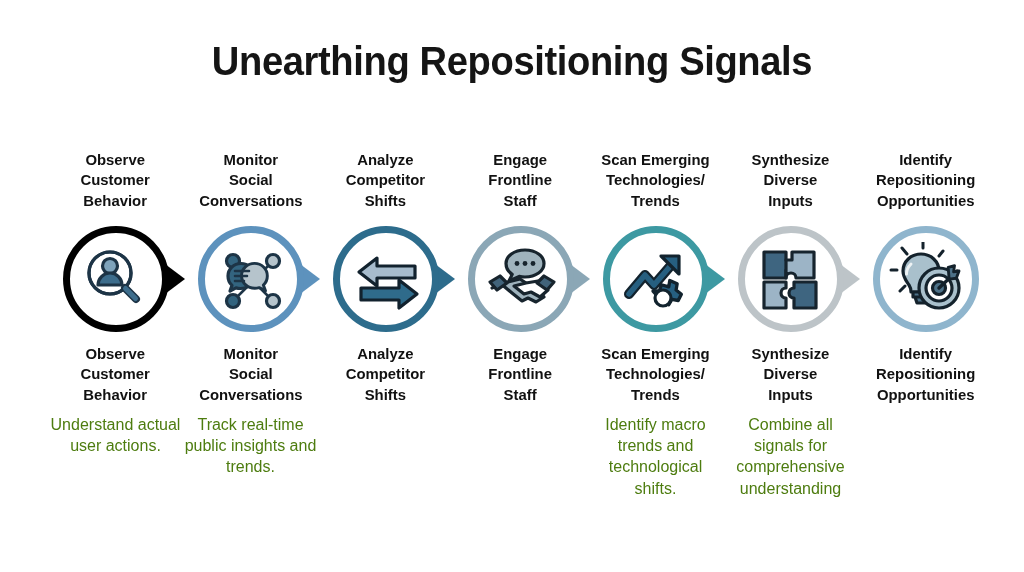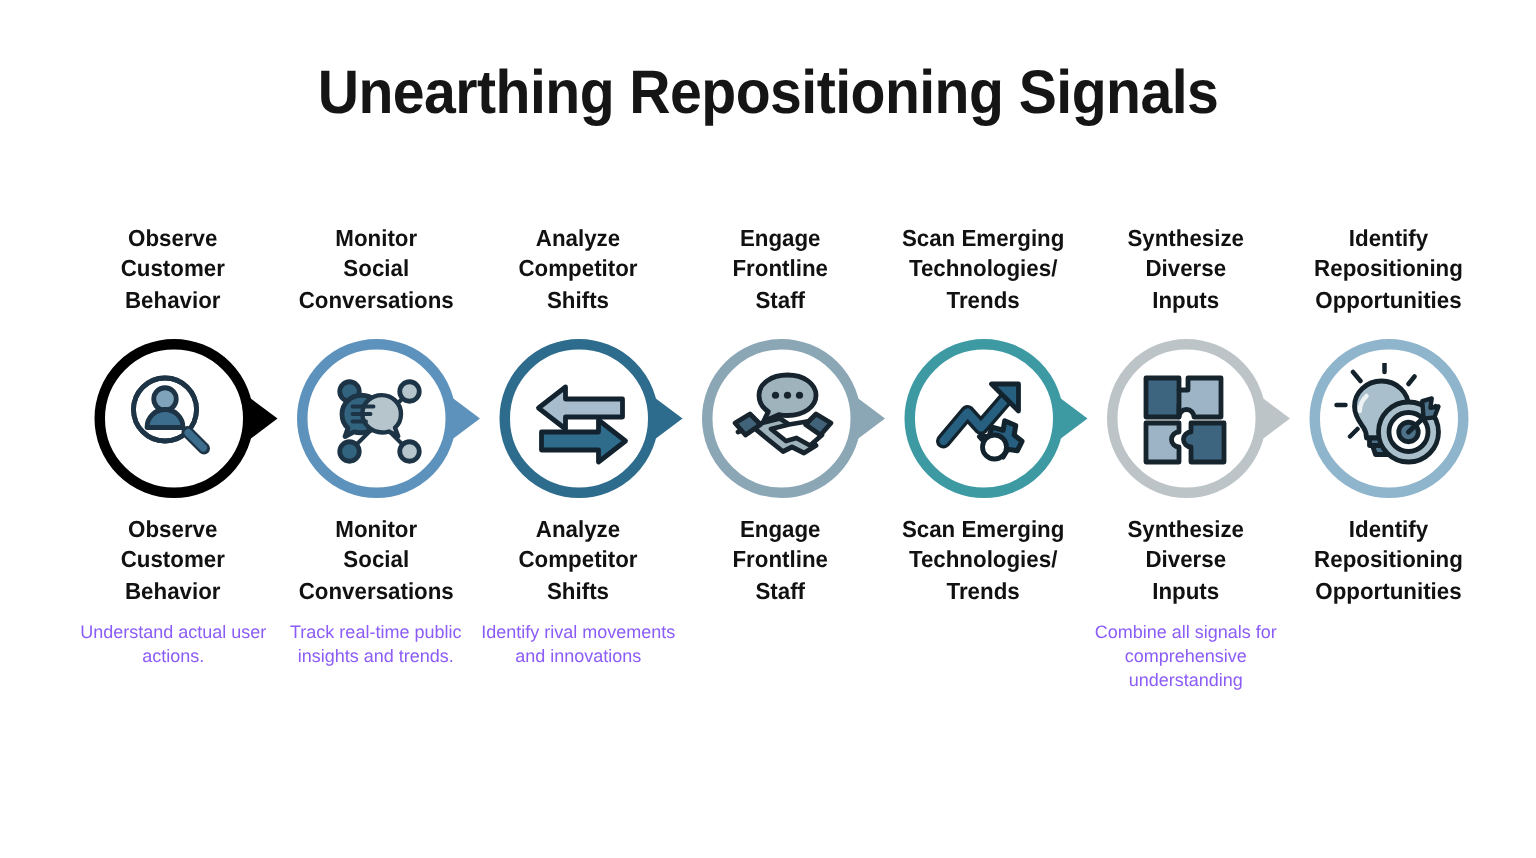--- a/index.html
+++ b/index.html
@@ -91,24 +91,24 @@
     font-weight:bold;
     line-height:1.31;
     text-align:center;
     color:#111;
     transform:scaleX(0.96);
   }
   .label-bottom span { display:block; white-space:nowrap; }
 
   .desc {
     margin-top:9px;
-    font-size:12px;
+    font-size:16px;
     line-height:1.33;
     text-align:center;
-    color:#8b5cf6;
+    color:#4d7c0f;
     width:133px;
   }
 </style>
 </head>
 <body>
 
 <div id="page">
 
   <div class="title">Unearthing Repositioning Signals</div>
 
@@ -180,21 +180,20 @@
               <path d="M28 16L10 30l18 14v-8h38v-12H28z" fill="#a7bccd" stroke="#12222e" stroke-width="3.2" stroke-linejoin="round" stroke-linecap="round"></path>
               <path d="M50 38L68 52 50 66v-8H12V46h38z" fill="#2f6b8b" stroke="#12222e" stroke-width="3.2" stroke-linejoin="round" stroke-linecap="round"></path>
             </svg>
           </div>
         </div>
         <div class="label-bottom">
           <span>Analyze</span>
           <span>Competitor</span>
           <span>Shifts</span>
         </div>
-        <div class="desc">Identify rival movements and innovations</div>
       </div>
       <div class="col">
         <div class="label-top">
           <span>Engage</span>
           <span>Frontline</span>
           <span>Staff</span>
         </div>
         <div class="circle-wrap">
           <div class="arrow" style="border-left-color:#8ba7b6"></div>
           <div class="circle" style="border-color:#8ba7b6">
@@ -232,20 +231,21 @@
               <path d="M40 41h6l2-6 7 2 1-6 7 3-1 6 5 4-3 6-6-1-3 5-6-3z" fill="#265f80" stroke="#12232e" stroke-width="3.2" stroke-linejoin="round" stroke-linecap="round" transform="translate(-8,6) scale(1.05)"></path>
               <circle cx="44" cy="56" r="8" fill="#ffffff" stroke="#12232e" stroke-width="3.2" stroke-linejoin="round" stroke-linecap="round"></circle>
             </svg>
           </div>
         </div>
         <div class="label-bottom">
           <span>Scan Emerging</span>
           <span>Technologies/</span>
           <span>Trends</span>
         </div>
+        <div class="desc">Identify macro trends and technological shifts.</div>
       </div>
       <div class="col">
         <div class="label-top">
           <span>Synthesize</span>
           <span>Diverse</span>
           <span>Inputs</span>
         </div>
         <div class="circle-wrap">
           <div class="arrow" style="border-left-color:#bdc4c8"></div>
           <div class="circle" style="border-color:#bdc4c8">

